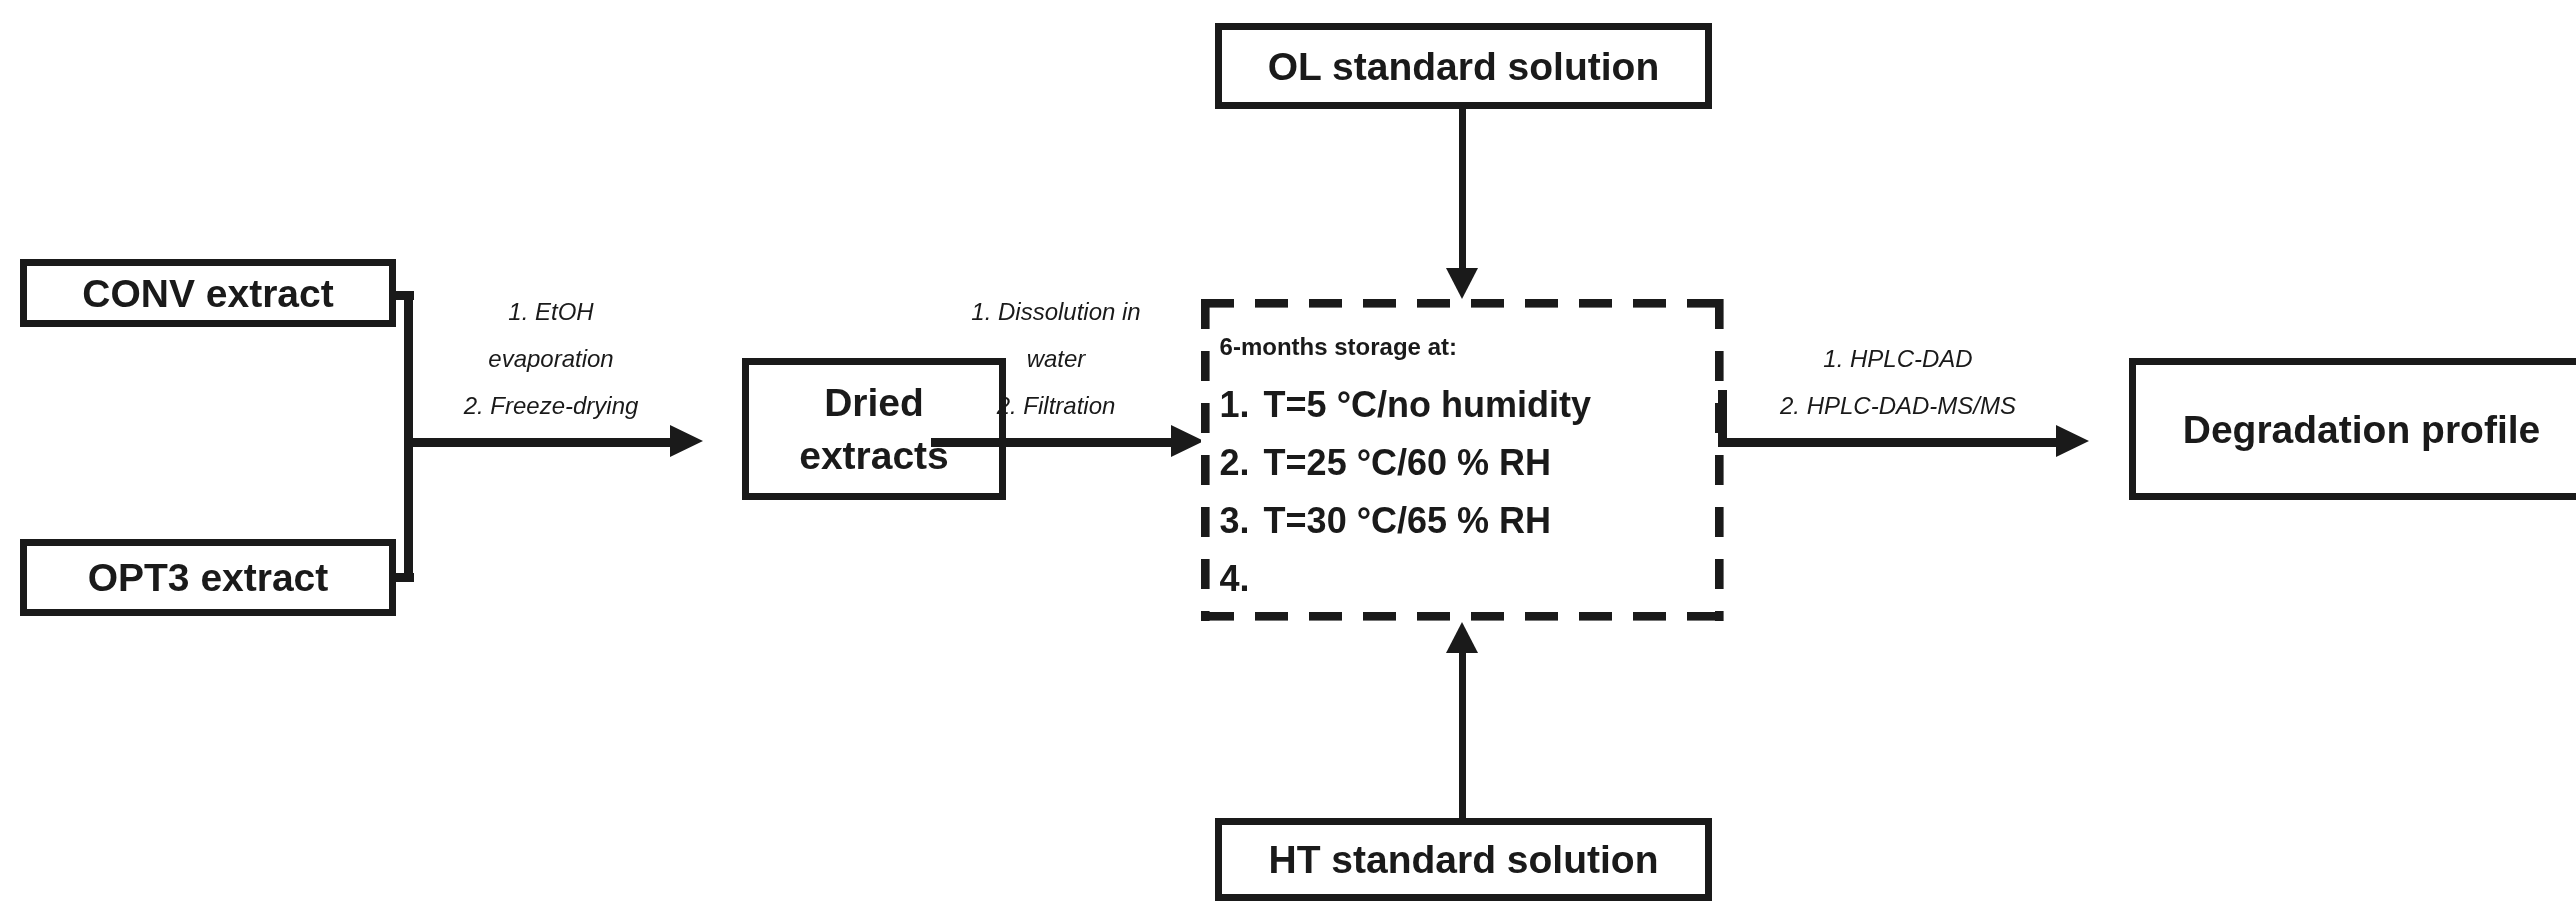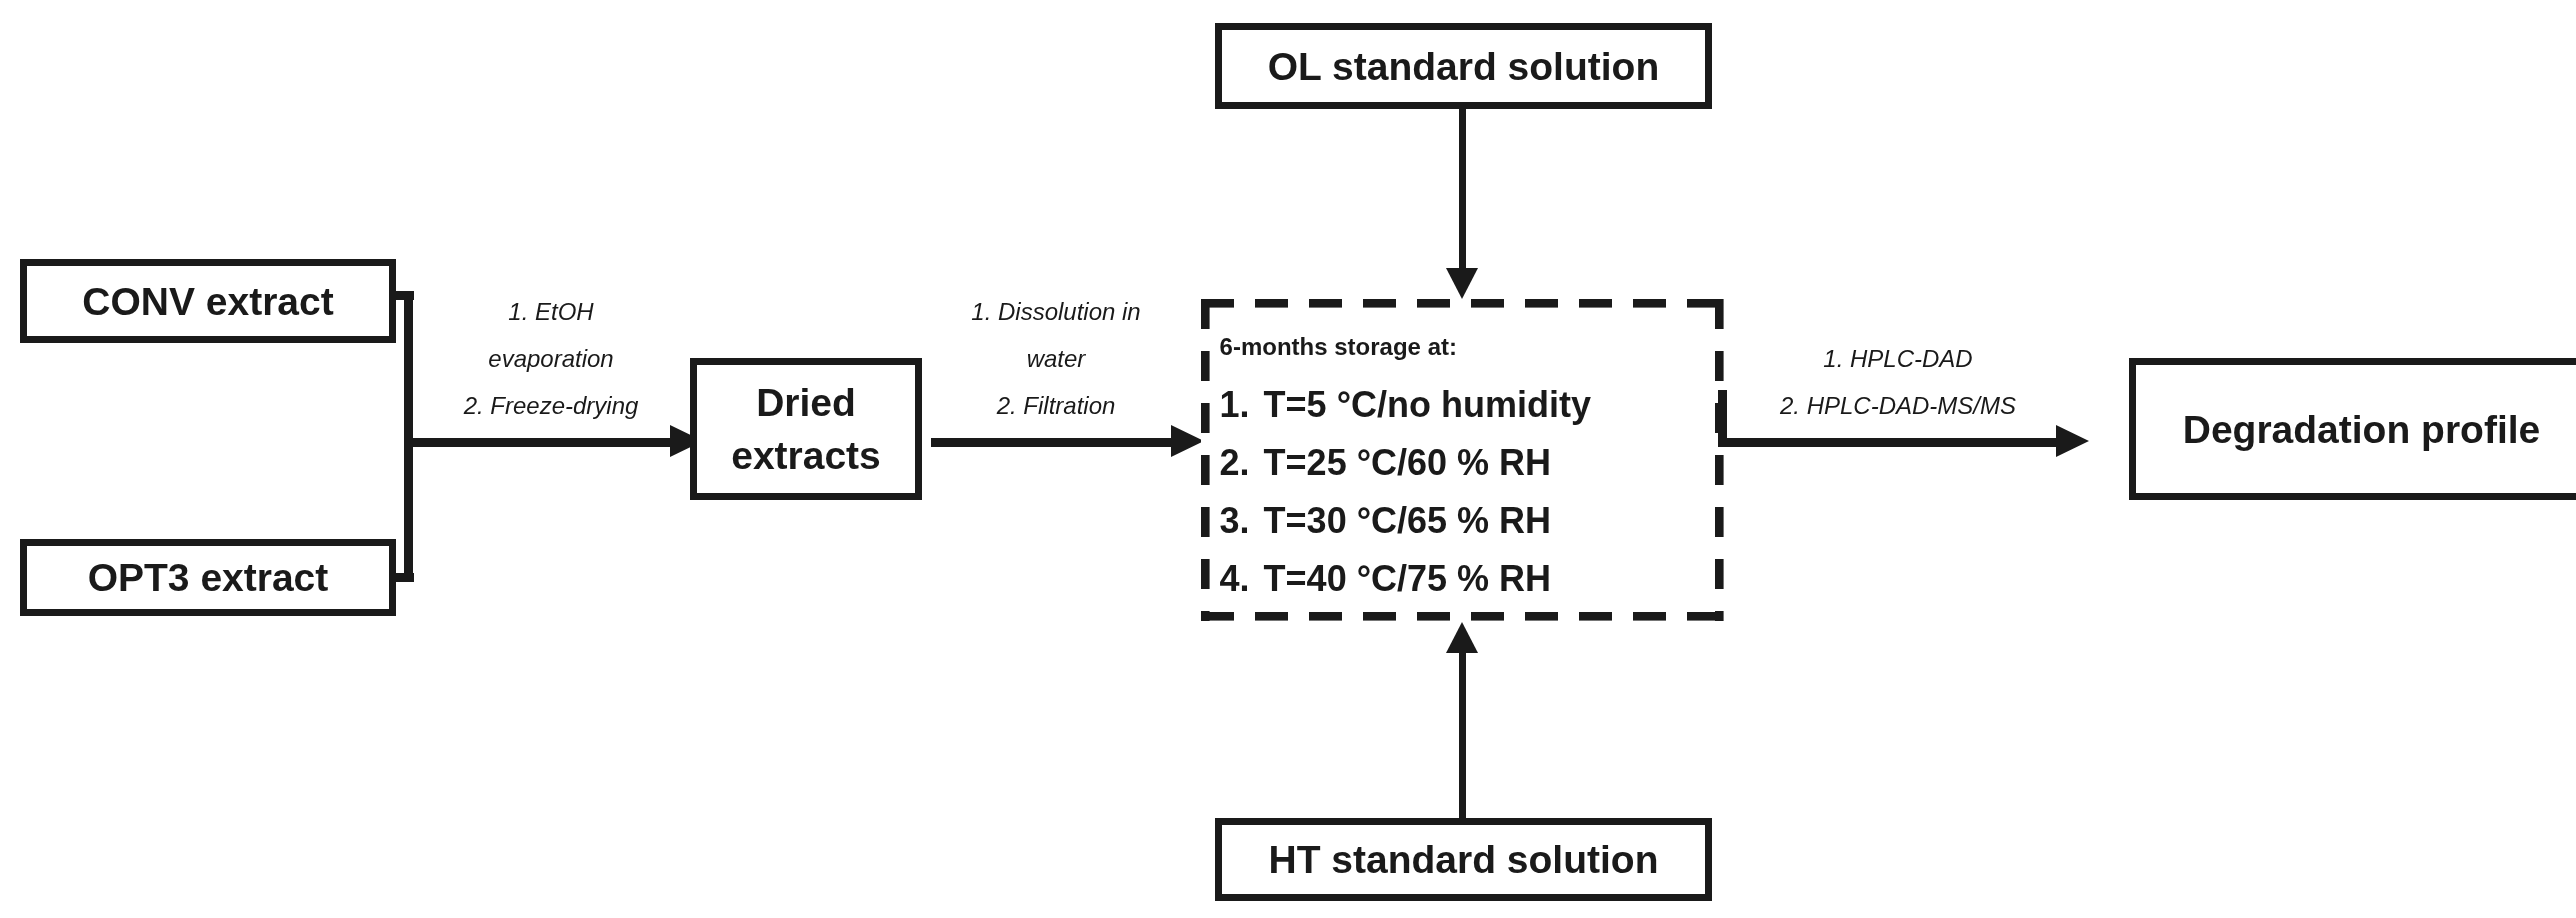--- a/index.html
+++ b/index.html
@@ -18,23 +18,23 @@
     background:#ffffff;
     display:flex;
     flex-direction:column;
     align-items:center;
     justify-content:center;
     text-align:center;
     font-weight:700;
     font-size:39px;
     line-height:53px;
   }
-  #conv-box{left:20px;top:259px;width:376px;height:84px;}
+  #conv-box{left:20px;top:259px;width:376px;height:68px;}
   #opt3-box{left:20px;top:539px;width:376px;height:77px;}
-  #dried-box{left:690px;top:358px;width:232px;height:142px;}
+  #dried-box{left:742px;top:358px;width:264px;height:142px;}
   #ol-box{left:1215px;top:23px;width:497px;height:86px;}
   #ht-box{left:1215px;top:818px;width:497px;height:83px;}
   #deg-box{left:2089px;top:358px;width:465px;height:142px;margin-left:40px;}
 
   
   #storage-box{
     position:absolute;
     box-sizing:border-box;
     left:1201px;top:299px;width:523px;height:322px;
     background-color:#ffffff;
@@ -162,21 +162,20 @@
     <div class="storage-row">
       <span class="num">2.</span>
       <span>T=25 °C/60 % RH</span>
     </div>
     <div class="storage-row">
       <span class="num">3.</span>
       <span>T=30 °C/65 % RH</span>
     </div>
     <div class="storage-row">
       <span class="num">4.</span>
-      <span>T=40 °C/75 % RH</span>
     </div>
   </div>
 
   <div class="head-up" id="ht-head"></div>
   <div class="line" id="ht-line"></div>
   <div class="box" id="ht-box">
     <div>HT standard solution</div>
   </div>
 
   <div class="line" id="a3-stub"></div>

